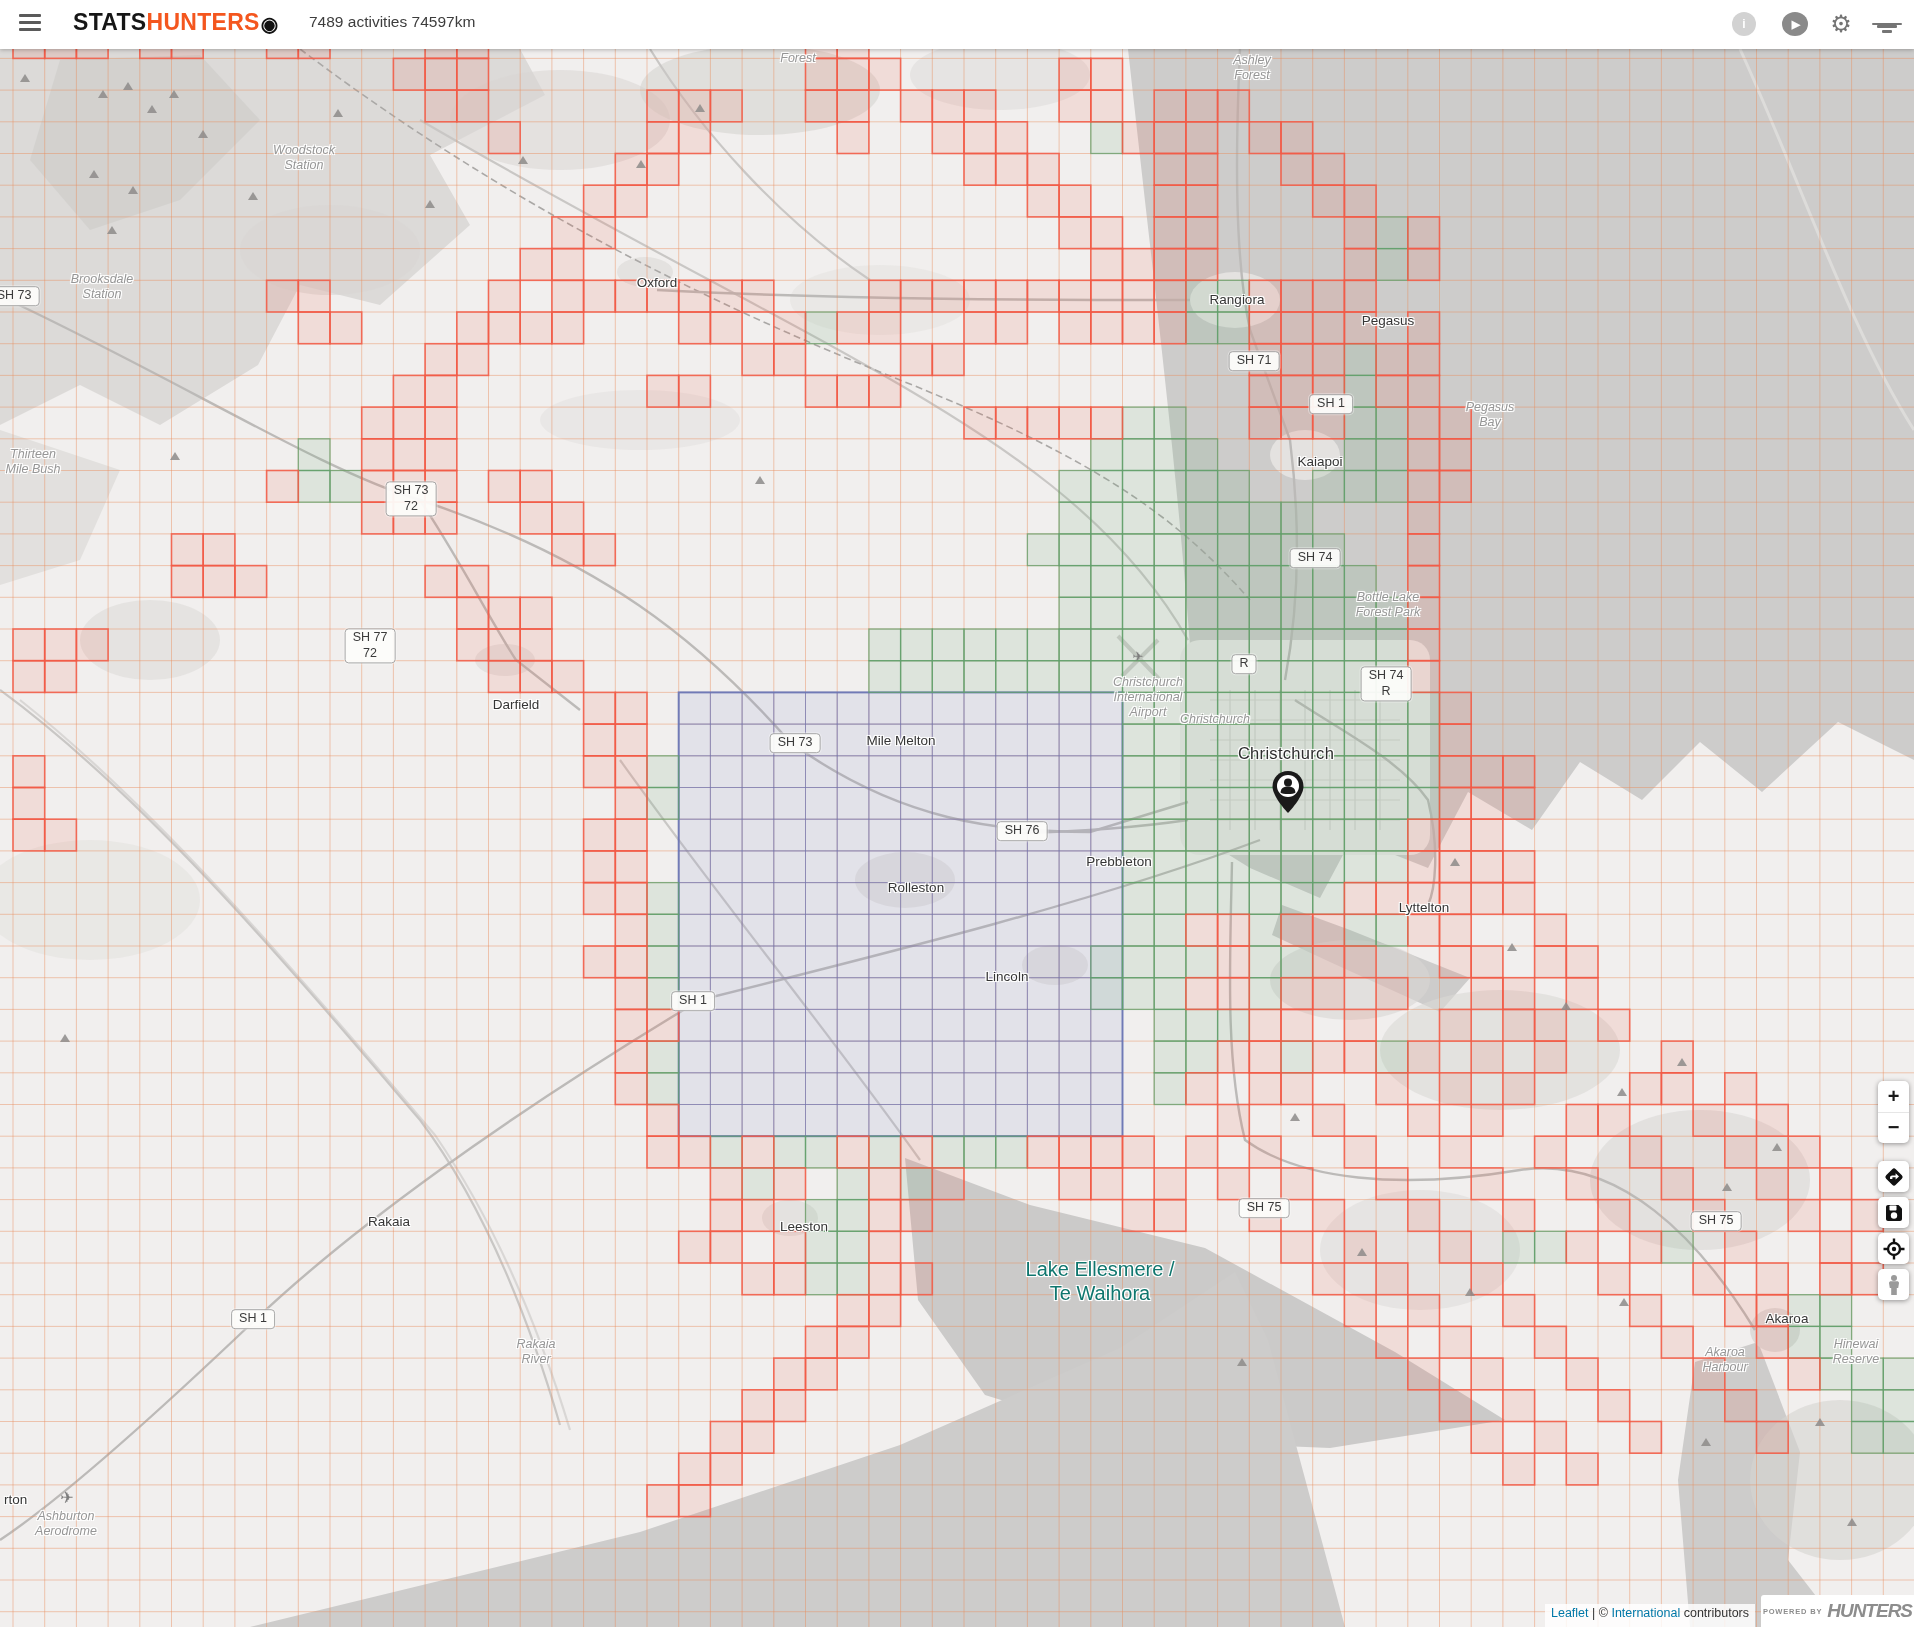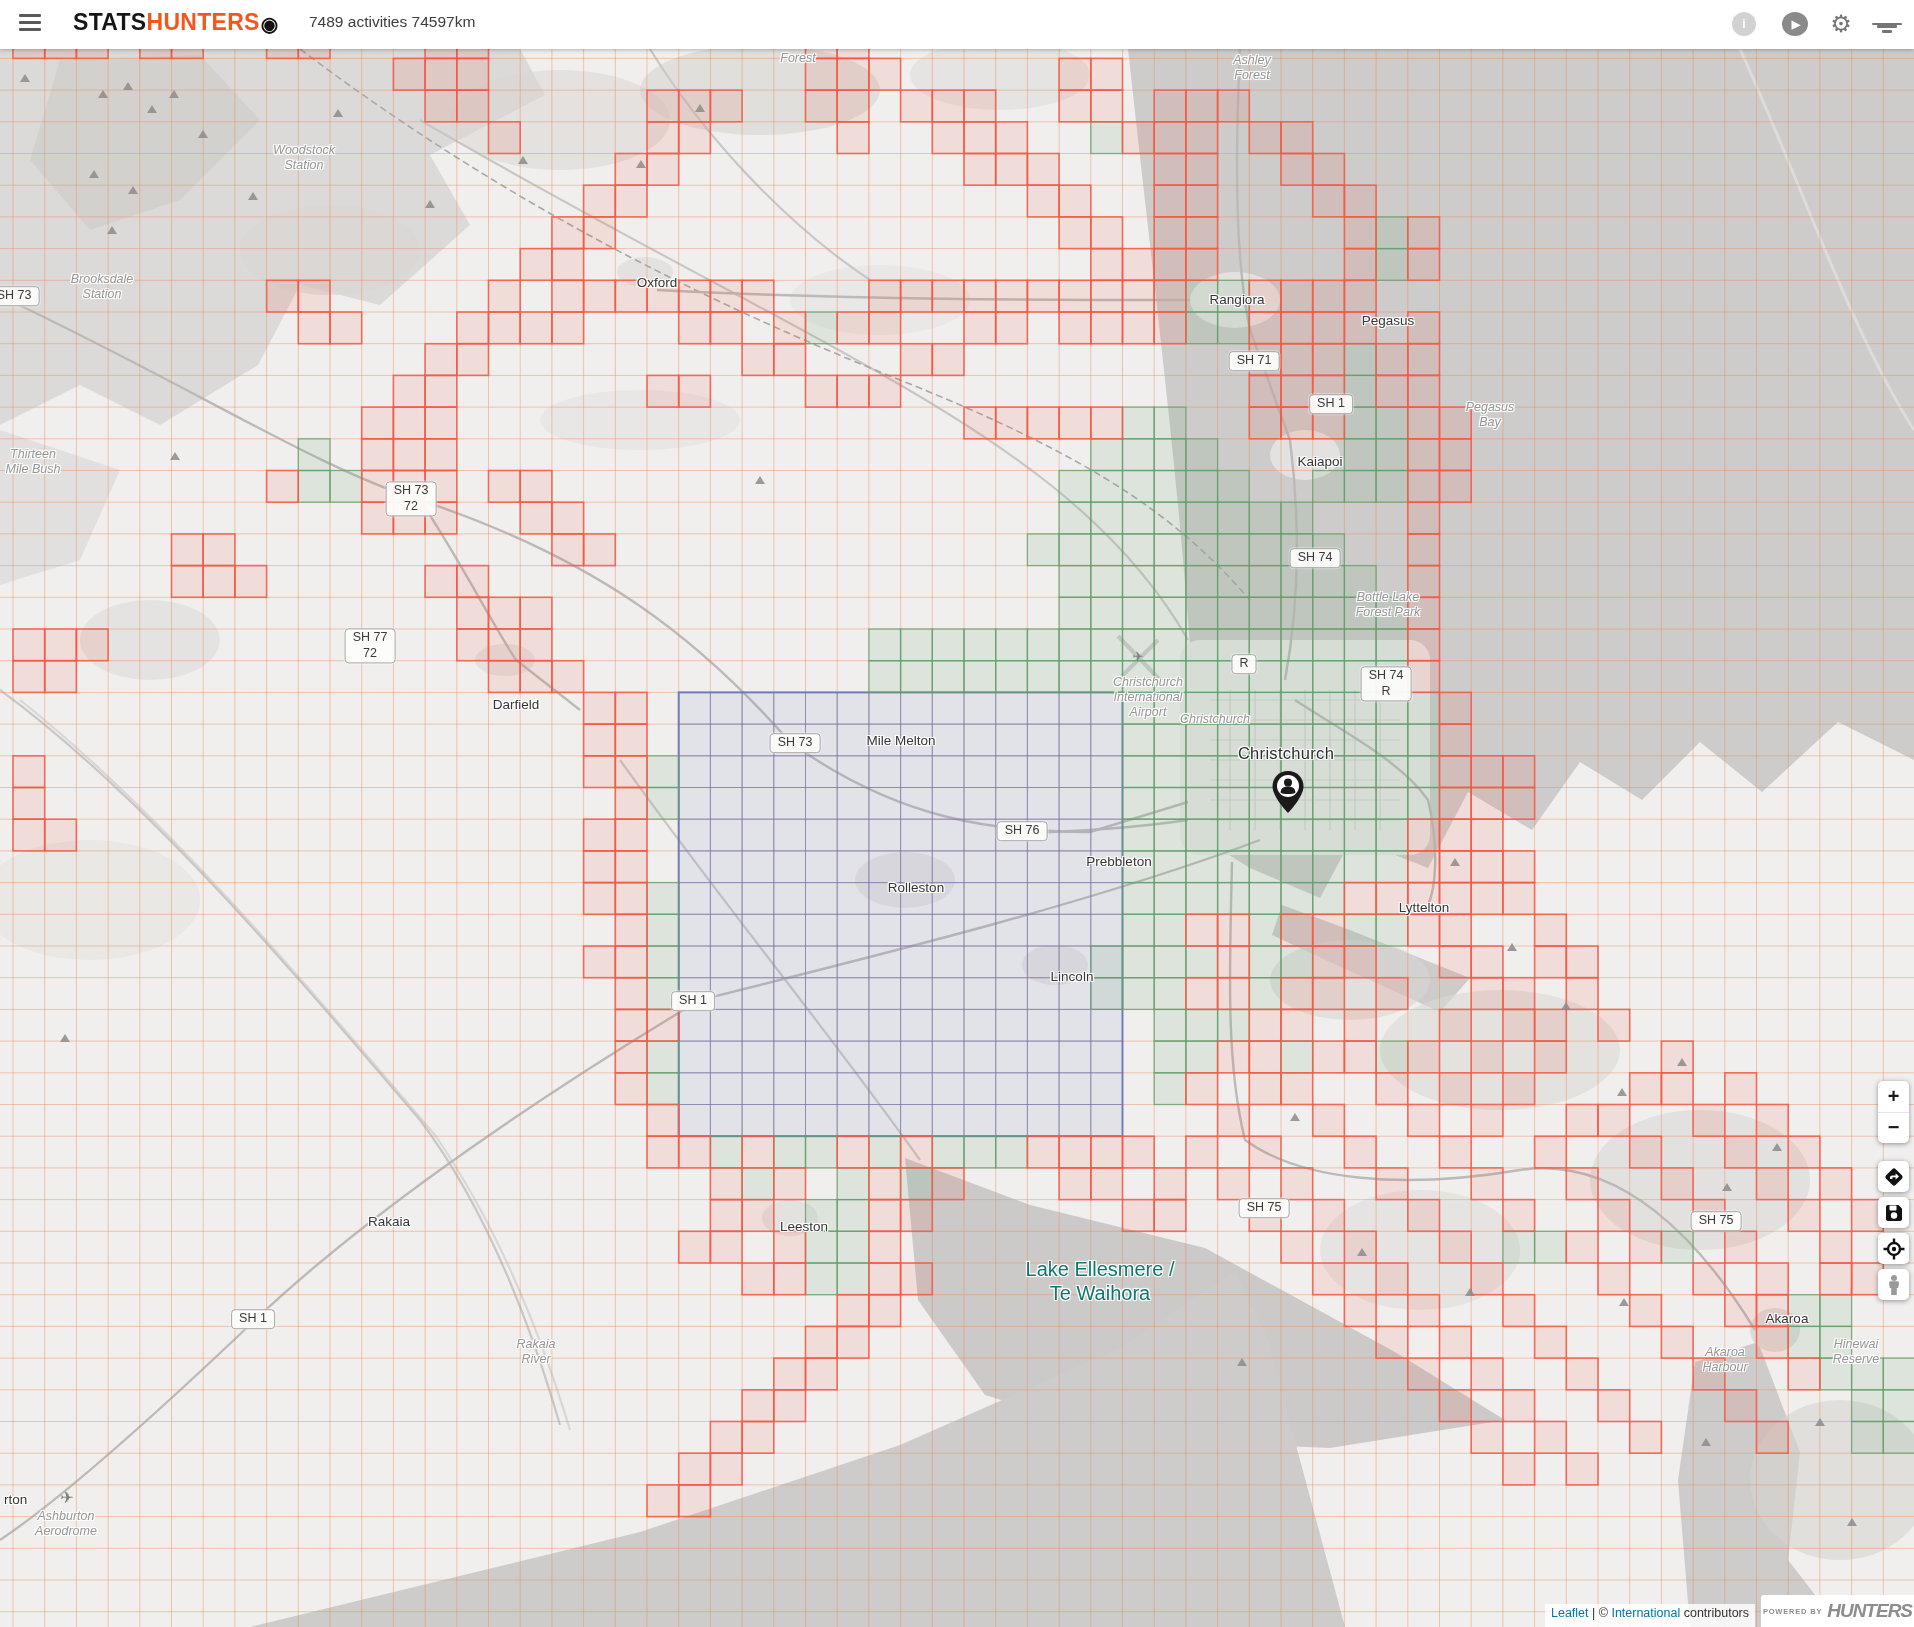--- a/index.html
+++ b/index.html
@@ -1102,21 +1102,21 @@
     <div id="labels">
         <div class="lbl lbl-town" style="left: 657px; top: 283px;">Oxford</div>
         <div class="lbl lbl-town" style="left: 1237px; top: 300px;">Rangiora</div>
         <div class="lbl lbl-town" style="left: 1388px; top: 321px;">Pegasus</div>
         <div class="lbl lbl-town" style="left: 1320px; top: 462px;">Kaiapoi</div>
         <div class="lbl lbl-town" style="left: 516px; top: 668px; margin-top: 37px;">Darfield</div>
         <div class="lbl lbl-town" style="left: 901px; top: 741px;">Mile Melton</div>
         <div class="lbl lbl-city" style="left: 1286px; top: 754px;">Christchurch</div>
         <div class="lbl lbl-town" style="left: 1119px; top: 862px;">Prebbleton</div>
         <div class="lbl lbl-town" style="left: 916px; top: 888px;">Rolleston</div>
-        <div class="lbl lbl-town" style="left: 1072px; top: 977px;">Lincoln</div>
+        <div class="lbl lbl-town" style="left: 1007px; top: 977px;">Lincoln</div>
         <div class="lbl lbl-town" style="left: 1424px; top: 908px;">Lyttelton</div>
         <div class="lbl lbl-town" style="left: 804px; top: 1227px;">Leeston</div>
         <div class="lbl lbl-town" style="left: 389px; top: 1222px;">Rakaia</div>
         <div class="lbl lbl-town" style="left: 1787px; top: 1319px;">Akaroa</div>
         <div class="lbl lbl-town lbl-left" style="left: 4px; top: 1500px;">rton</div>
         <div class="lbl lbl-nat" style="left: 304px; top: 158px;">Woodstock
 Station</div>
         <div class="lbl lbl-nat" style="left: 102px; top: 287px;">Brooksdale
 Station</div>
         <div class="lbl lbl-nat" style="left: 33px; top: 462px;">Thirteen

